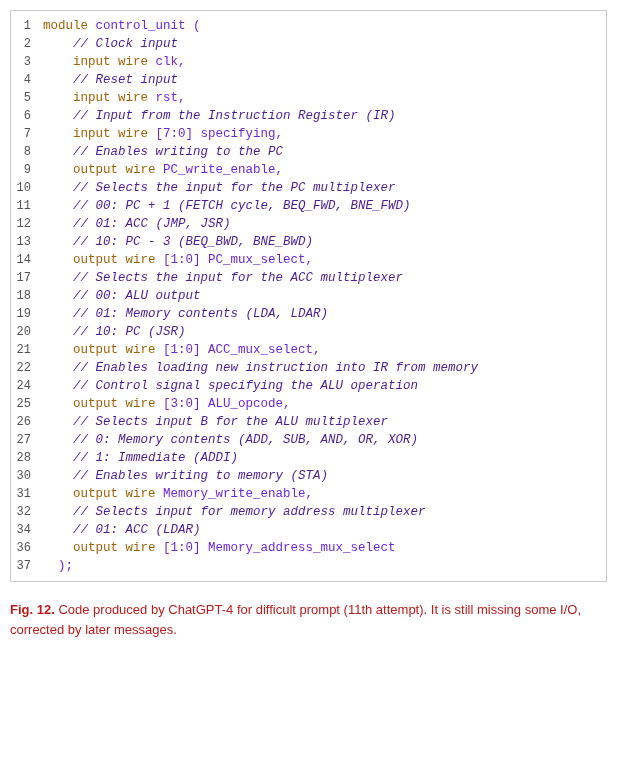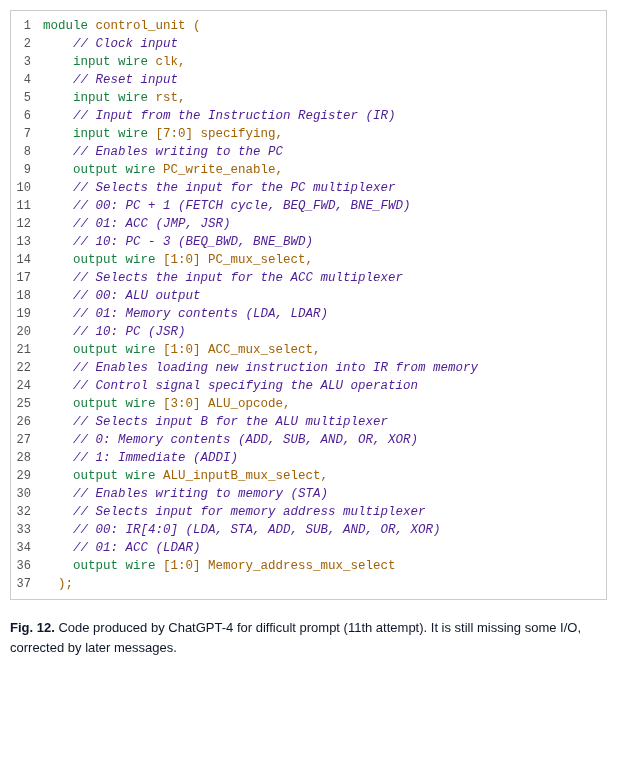--- a/index.html
+++ b/index.html
@@ -45,29 +45,29 @@
     }
 
     .line-content {
       flex: 1;
       padding-left: 4px;
       white-space: pre;
       color: #000000;
       font-size: 12.5px;
     }
 
-    .kw { color: #15803d; font-weight: normal; }
+    .kw { color: #a16207; font-weight: normal; }
     .cm { color: #4c1d95; font-style: italic; }
-    .id { color: #a16207; }
+    .id { color: #6d28d9; }
 
     .caption-area {
       padding: 8px 10px 10px 10px;
       font-family: Arial, Helvetica, sans-serif;
       font-size: 13px;
-      color: #0f172a;
+      color: #b91c1c;
       line-height: 1.5;
     }
 
     .caption-bold {
       font-weight: bold;
     }
   </style>
 </head>
 <body>
 
@@ -168,34 +168,30 @@
         </div>
         <div class="code-line">
           <span class="line-number">27</span>
           <span class="line-content"><span class="cm">    // 0: Memory contents (ADD, SUB, AND, OR, XOR)</span></span>
         </div>
         <div class="code-line">
           <span class="line-number">28</span>
           <span class="line-content"><span class="cm">    // 1: Immediate (ADDI)</span></span>
         </div>
         <div class="code-line">
-          <span class="line-number">29</span>
-          <span class="line-content"><span class="id">    </span><span class="kw">output</span><span class="id"> </span><span class="kw">wire</span><span class="id"> ALU_inputB_mux_select,</span></span>
-        </div>
-        <div class="code-line">
           <span class="line-number">30</span>
           <span class="line-content"><span class="cm">    // Enables writing to memory (STA)</span></span>
         </div>
         <div class="code-line">
+          <span class="line-number">31</span>
+          <span class="line-content"><span class="id">    </span><span class="kw">output</span><span class="id"> </span><span class="kw">wire</span><span class="id"> Memory_write_enable,</span></span>
+        </div>
+        <div class="code-line">
           <span class="line-number">32</span>
           <span class="line-content"><span class="cm">    // Selects input for memory address multiplexer</span></span>
-        </div>
-        <div class="code-line">
-          <span class="line-number">33</span>
-          <span class="line-content"><span class="cm">    // 00: IR[4:0] (LDA, STA, ADD, SUB, AND, OR, XOR)</span></span>
         </div>
         <div class="code-line">
           <span class="line-number">34</span>
           <span class="line-content"><span class="cm">    // 01: ACC (LDAR)</span></span>
         </div>
         <div class="code-line">
           <span class="line-number">36</span>
           <span class="line-content"><span class="id">    </span><span class="kw">output</span><span class="id"> </span><span class="kw">wire</span><span class="id"> [1:0] Memory_address_mux_select</span></span>
         </div>
         <div class="code-line">

